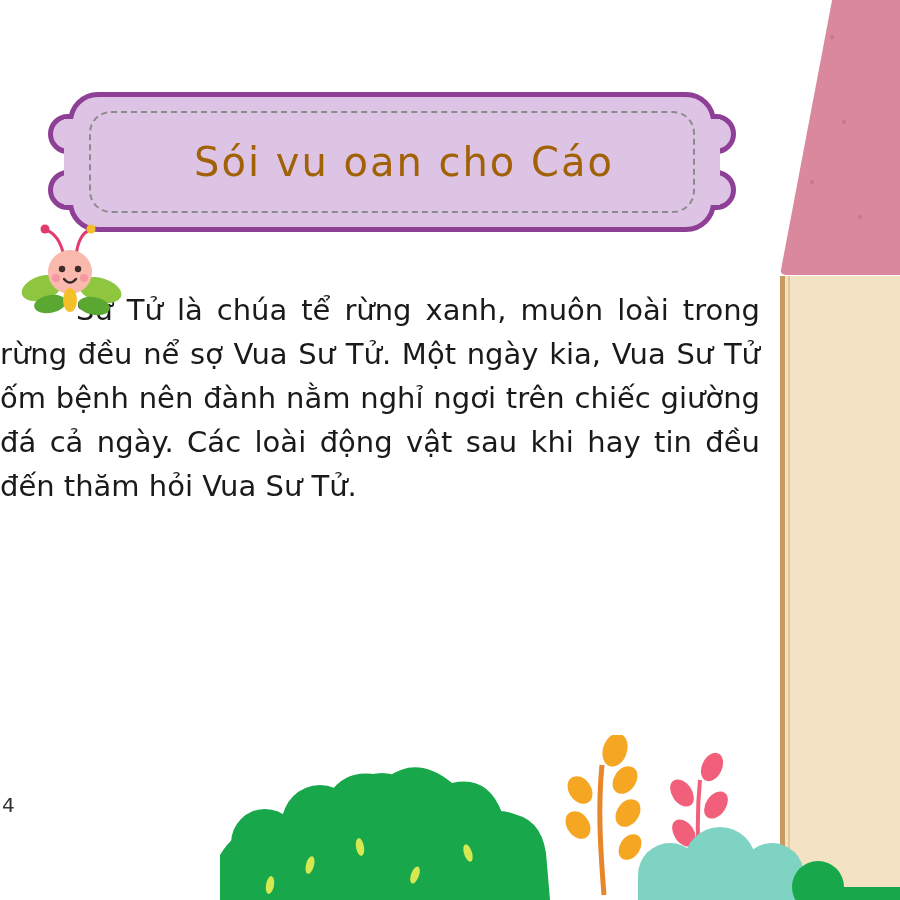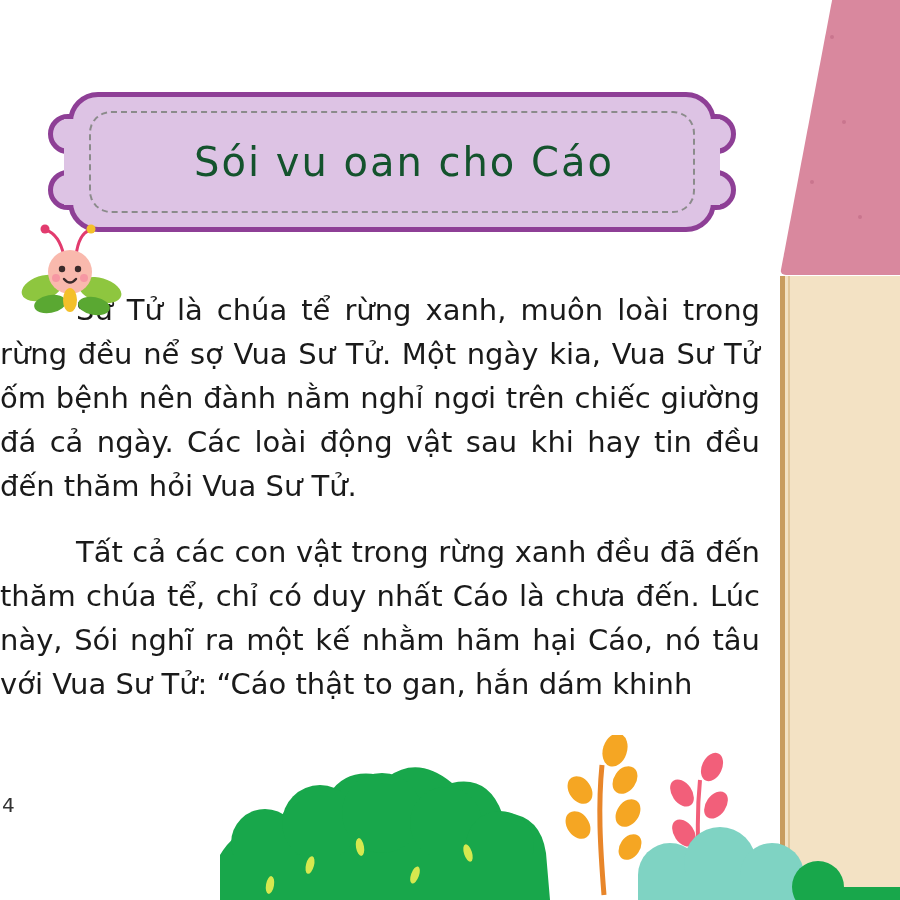--- a/index.html
+++ b/index.html
@@ -117,21 +117,21 @@
 
   .banner-title {
     position: absolute;
     left: 70px;
     top: 6px;
     width: 640px;
     height: 140px;
     display: flex;
     align-items: center;
     justify-content: center;
-    color: #14532d;
+    color: #a16207;
     font-family: "DejaVu Sans", sans-serif;
     font-size: 40px;
     letter-spacing: 2px;
     z-index: 5;
     white-space: nowrap;
   }
 
   
   .butterfly {
     position: absolute;
@@ -224,21 +224,20 @@
       <circle cx="36" cy="62" r="4" fill="#f58fa0" opacity="0.8"></circle>
       <circle cx="64" cy="62" r="4" fill="#f58fa0" opacity="0.8"></circle>
       <path d="M44 63 q6 7 12 0" stroke="#3b2b2b" stroke-width="2.4" fill="none" stroke-linecap="round"></path>
 
       <ellipse cx="50" cy="84" rx="7" ry="12" fill="#f4c02a"></ellipse>
     </svg>
   </div>
 
   <div class="body-text">
     <p>Sư Tử là chúa tể rừng xanh, muôn loài trong rừng đều nể sợ Vua Sư Tử. Một ngày kia, Vua Sư Tử ốm bệnh nên đành nằm nghỉ ngơi trên chiếc giường đá cả ngày. Các loài động vật sau khi hay tin đều đến thăm hỏi Vua Sư Tử.</p>
-    <p>Tất cả các con vật trong rừng xanh đều đã đến thăm chúa tể, chỉ có duy nhất Cáo là chưa đến. Lúc này, Sói nghĩ ra một kế nhằm hãm hại Cáo, nó tâu với Vua Sư Tử: “Cáo thật to gan, hắn dám khinh</p>
   </div>
 
   <div class="page-number">4</div>
 
   <svg class="foliage" viewBox="0 0 700 165">
 
     <path d="M402 30 C398 70, 400 110, 404 160" stroke="#e8862a" stroke-width="5" fill="none"></path>
     <ellipse cx="415" cy="15" rx="12" ry="17" fill="#f5a623" transform="rotate(18 415 15)"></ellipse>
     <ellipse cx="425" cy="45" rx="11" ry="15" fill="#f5a623" transform="rotate(35 425 45)"></ellipse>
     <ellipse cx="380" cy="55" rx="11" ry="15" fill="#f5a623" transform="rotate(-35 380 55)"></ellipse>

